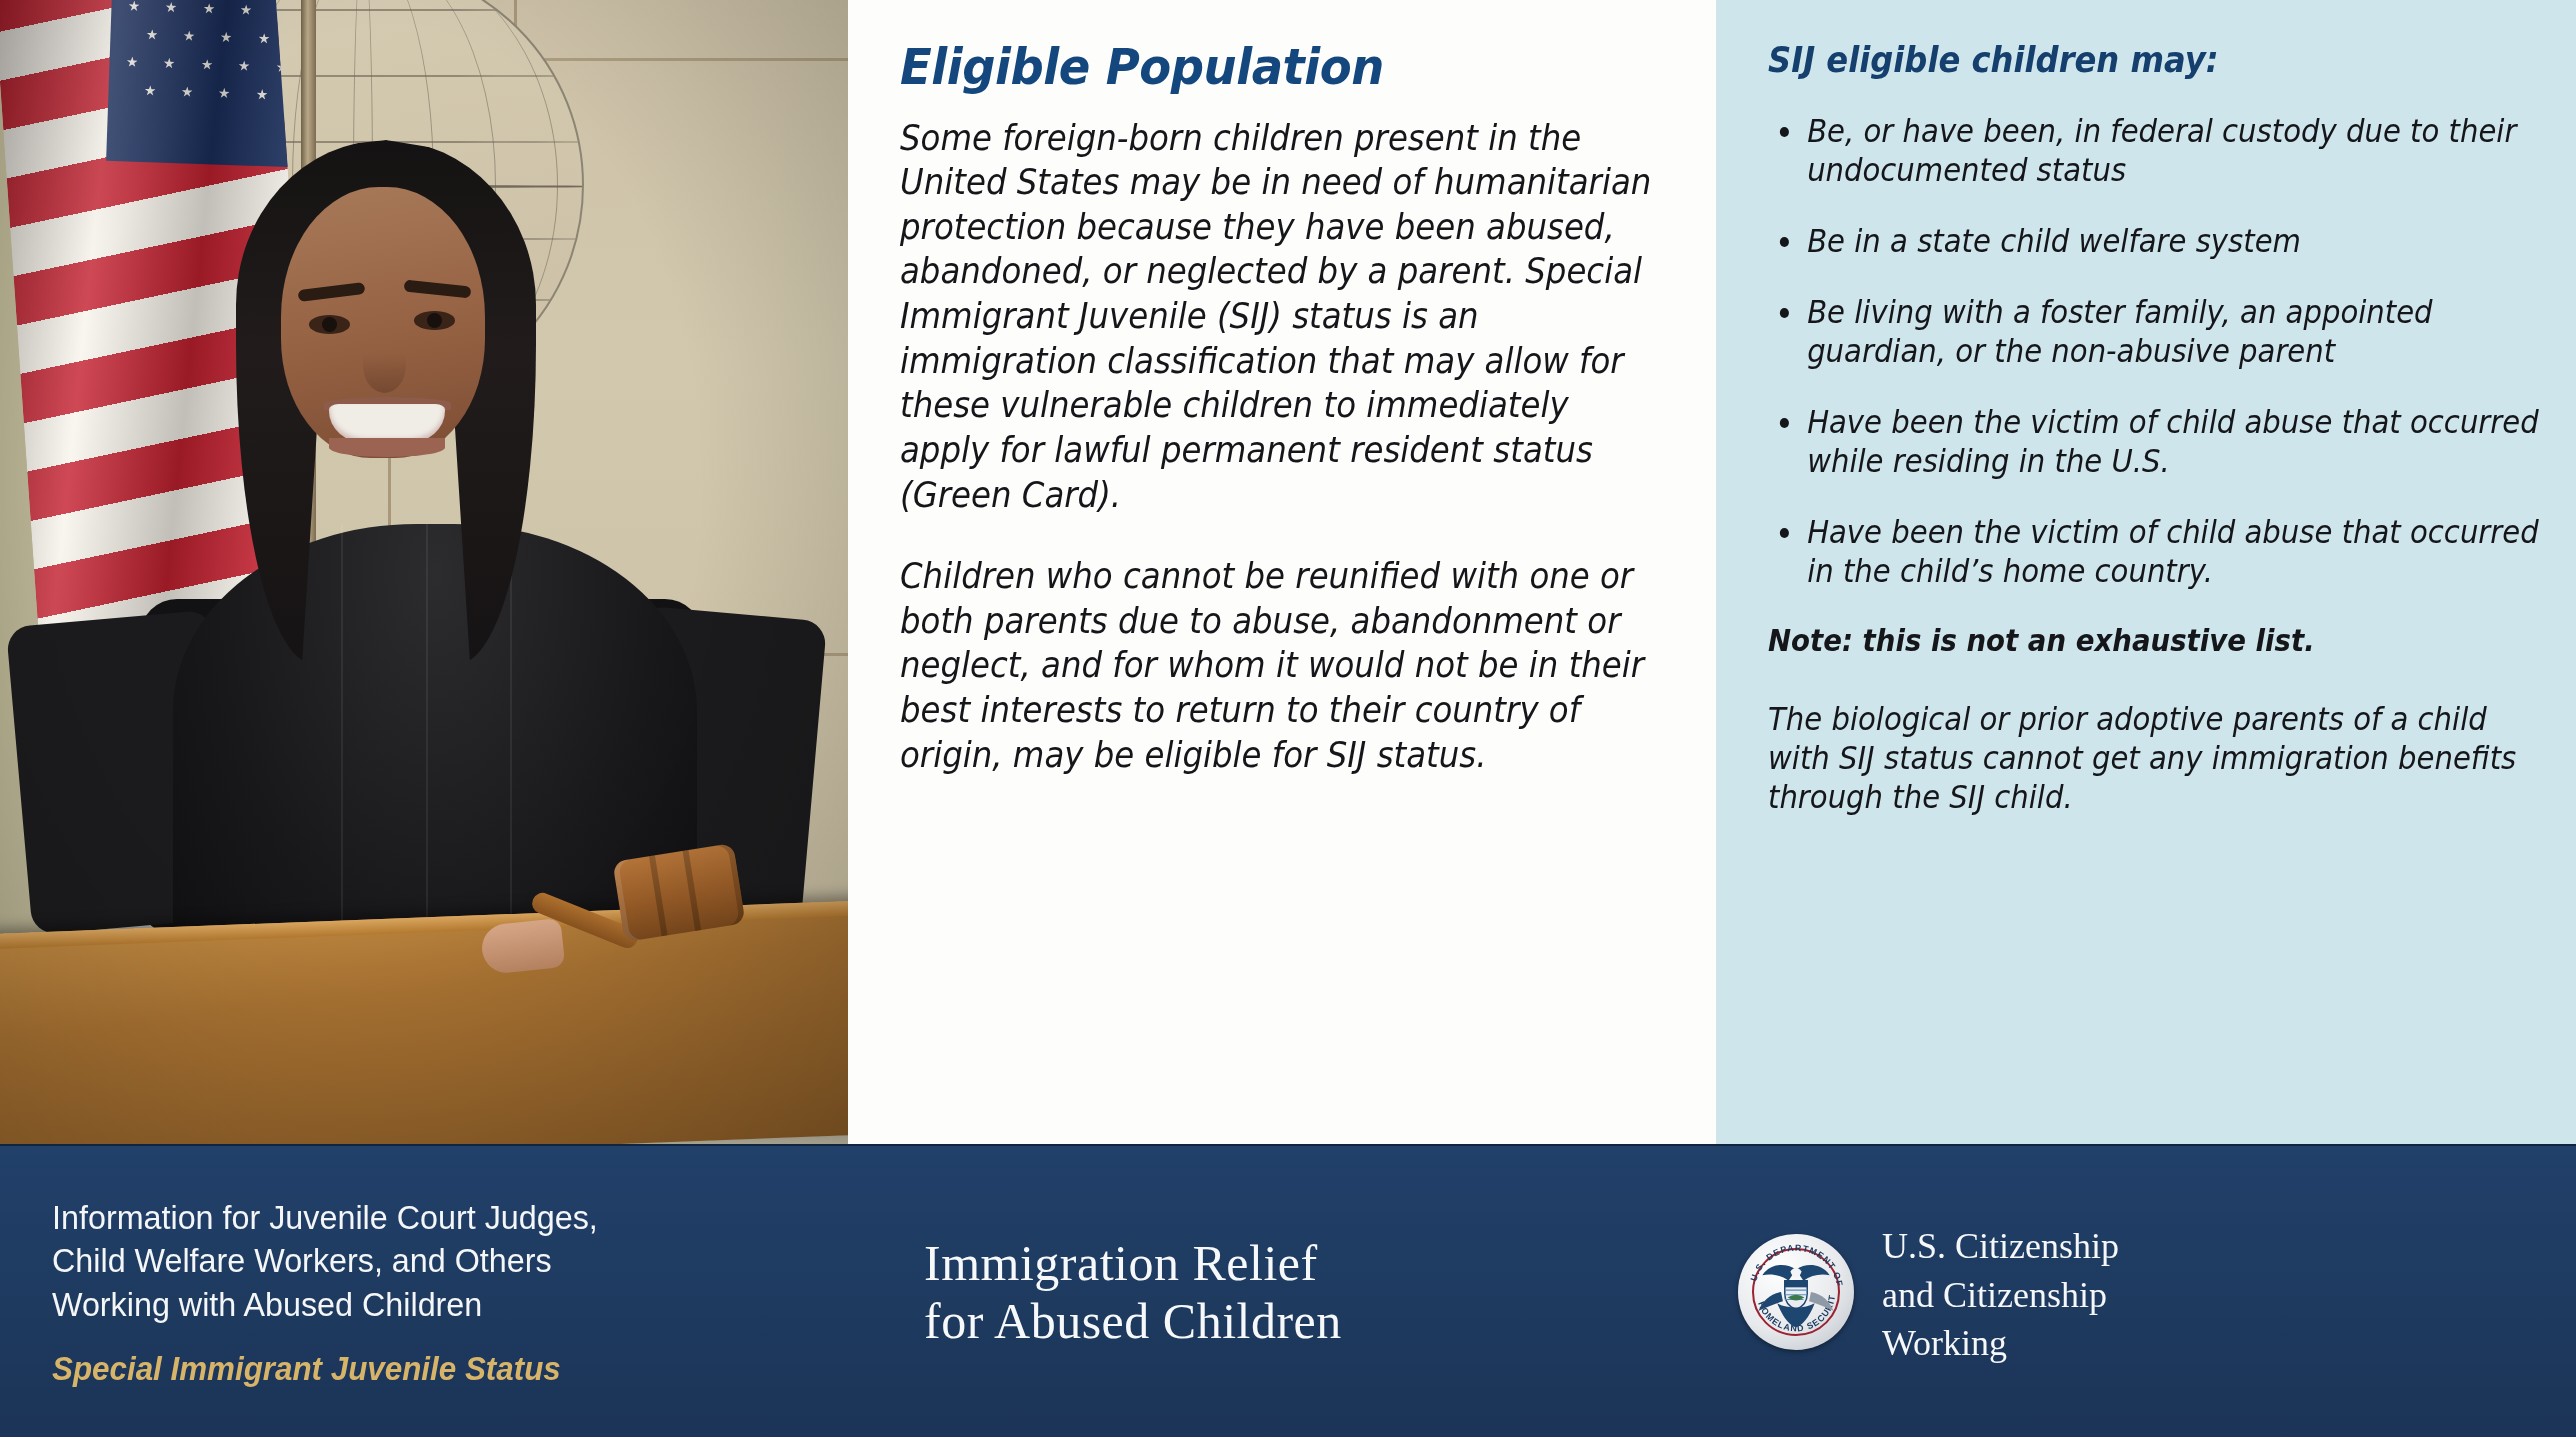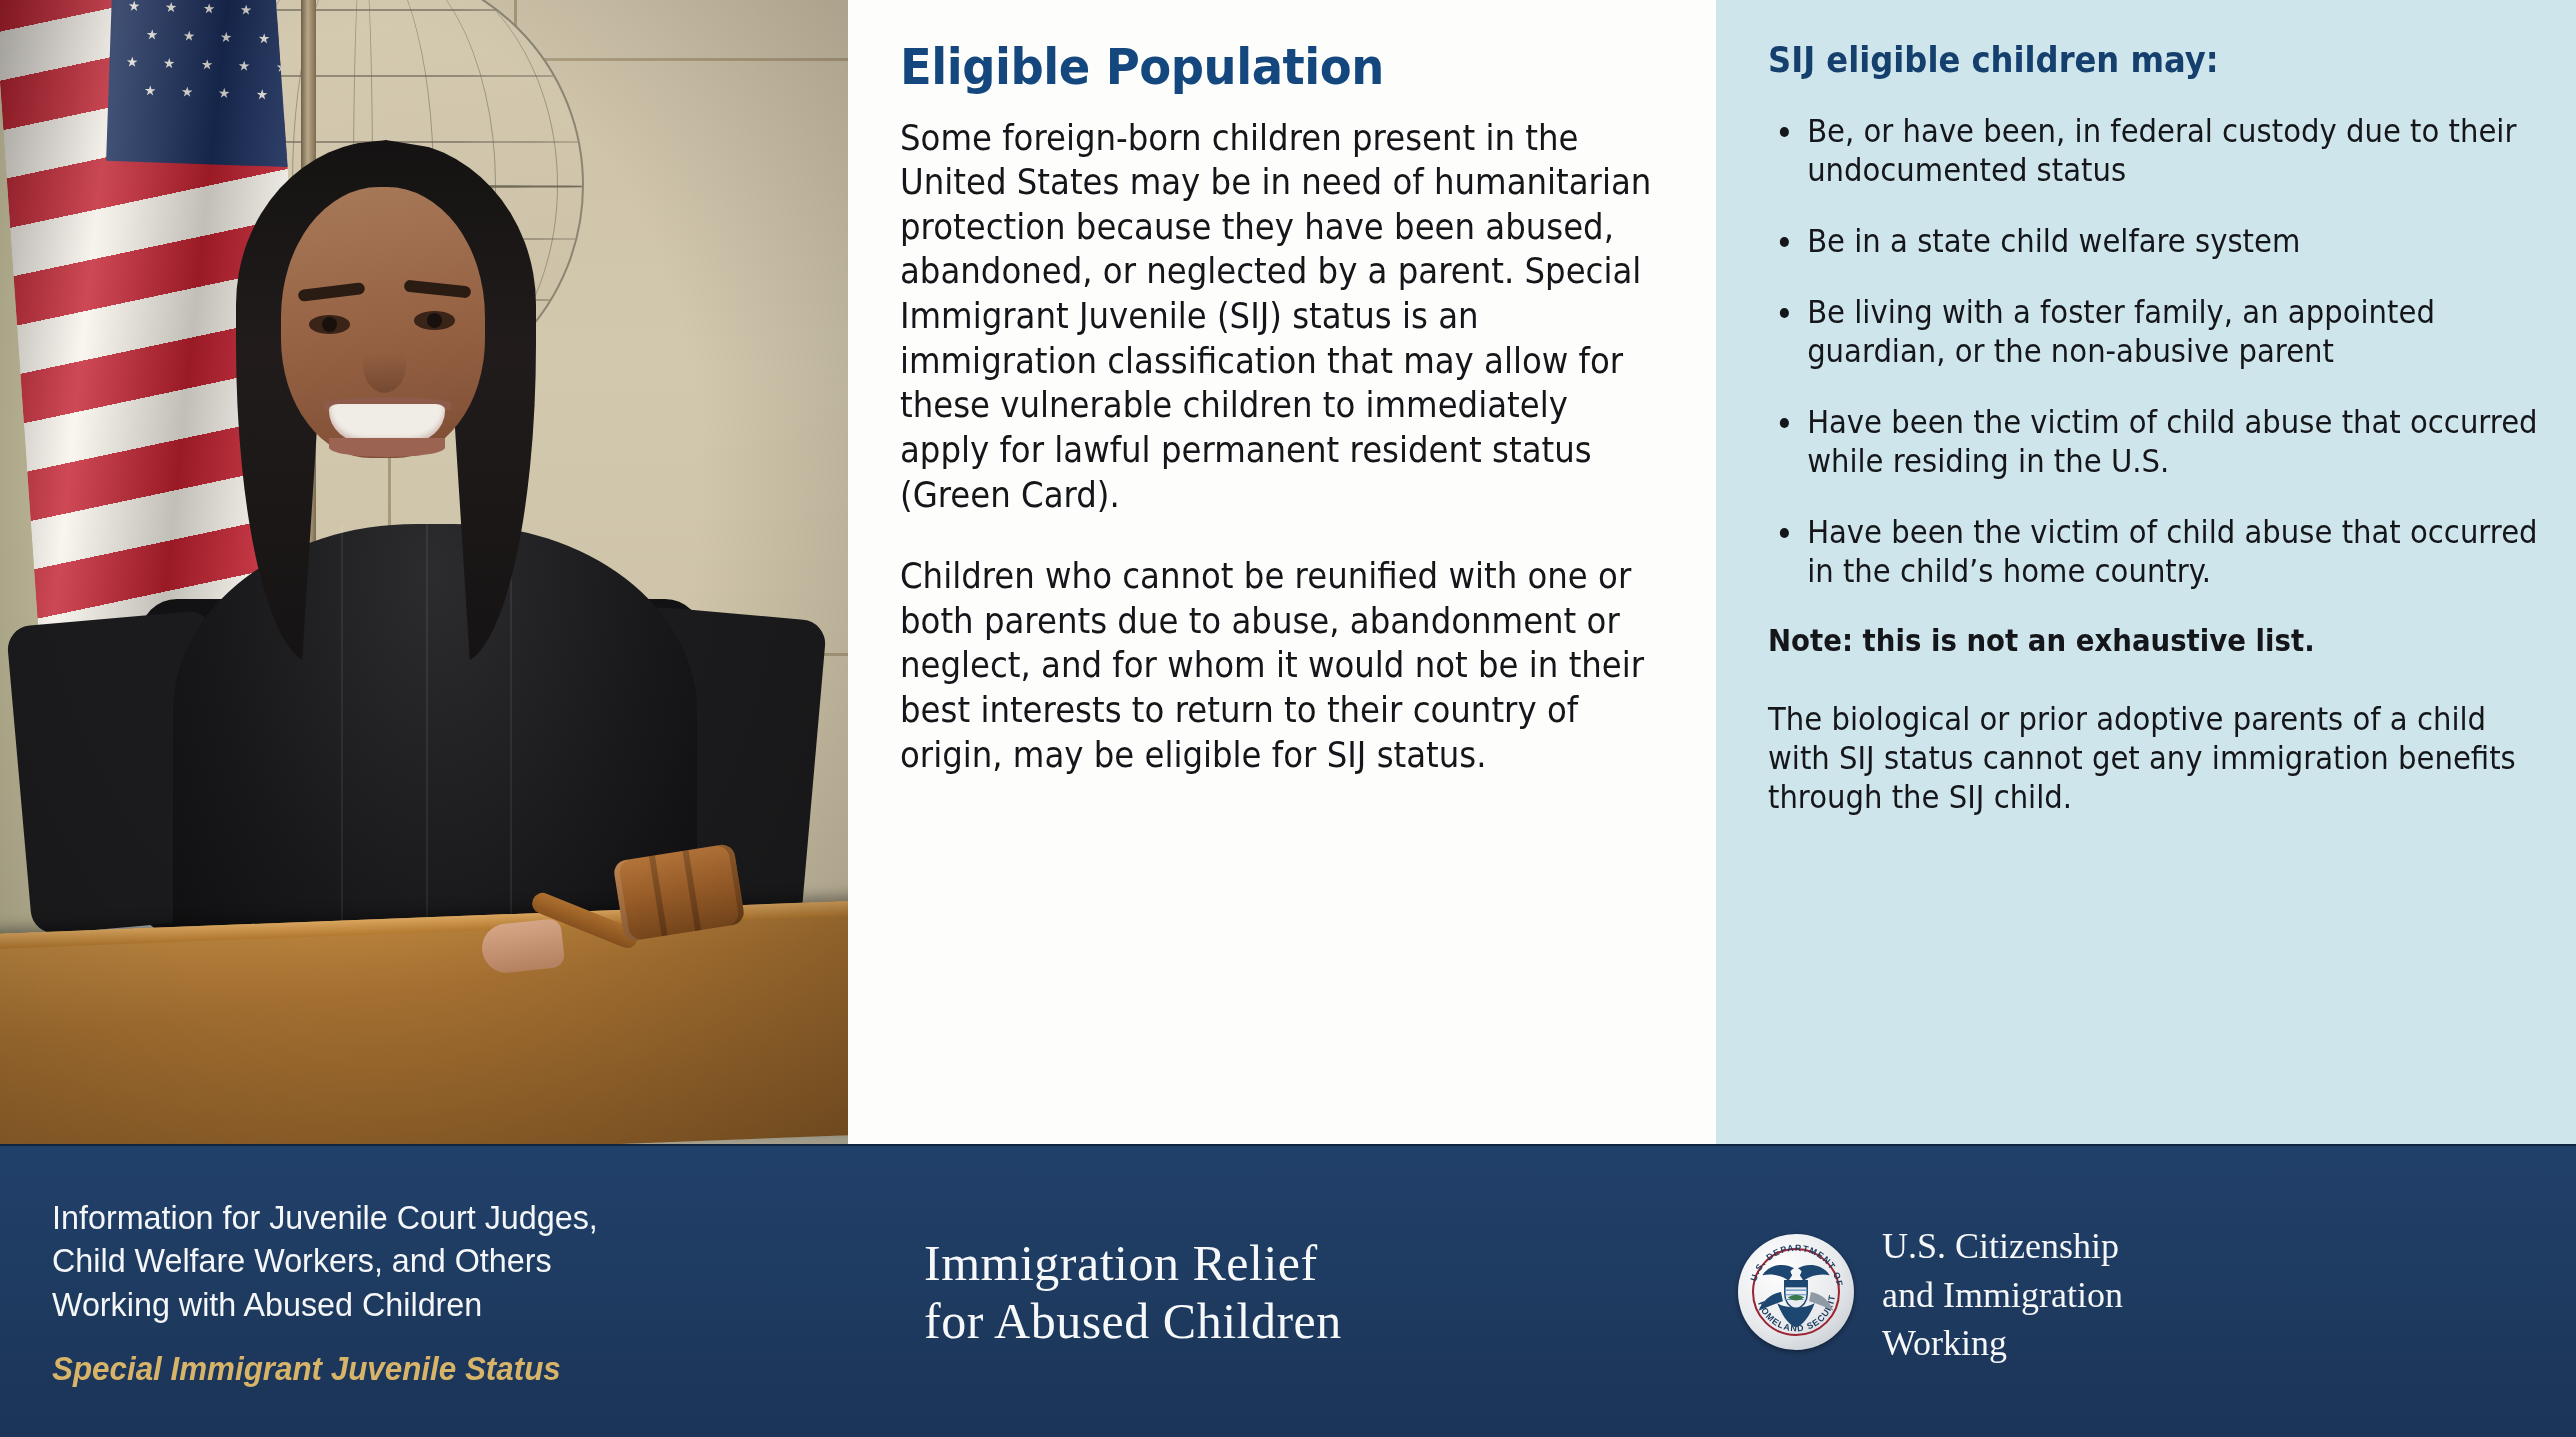--- a/index.html
+++ b/index.html
@@ -20,20 +20,21 @@
     overflow: hidden;
   }
 
   
   .top-area {
     position: absolute;
     left: 0; top: 0;
     width: 2576px;
     height: 1024px;
     display: flex;
+    font-style: italic;
   }
 
   
   .photo-col {
     position: relative;
     width: 848px;
     height: 1144px;
     overflow: hidden;
     background: #b9ad8e;
     flex: 0 0 848px;
@@ -571,20 +572,20 @@
           <path d="M53 68 q9 -6 18 0 q-9 6 -18 0 Z" fill="#3b7a4a"></path>
 
           <path d="M46 62 C34 64 26 72 22 82 C32 78 40 74 48 72 Z" fill="#1d4670"></path>
           <path d="M78 62 C90 64 98 72 102 82 C92 78 84 74 76 72 Z" fill="#8f9aa6"></path>
 
           <path d="M42 74 C48 90 56 98 62 100 C68 98 76 90 82 74 C72 80 52 80 42 74 Z" fill="#1d4670"></path>
         </svg>
       </div>
       <div class="agency">
         <div class="ag-line">U.S. Citizenship</div>
-        <div class="ag-line">and Immigration</div>
+        <div class="ag-line">and Citizenship</div>
         <div class="ag-line">Working</div>
       </div>
     </div>
   </div>
 
 </div>
 
 
 </body></html>

